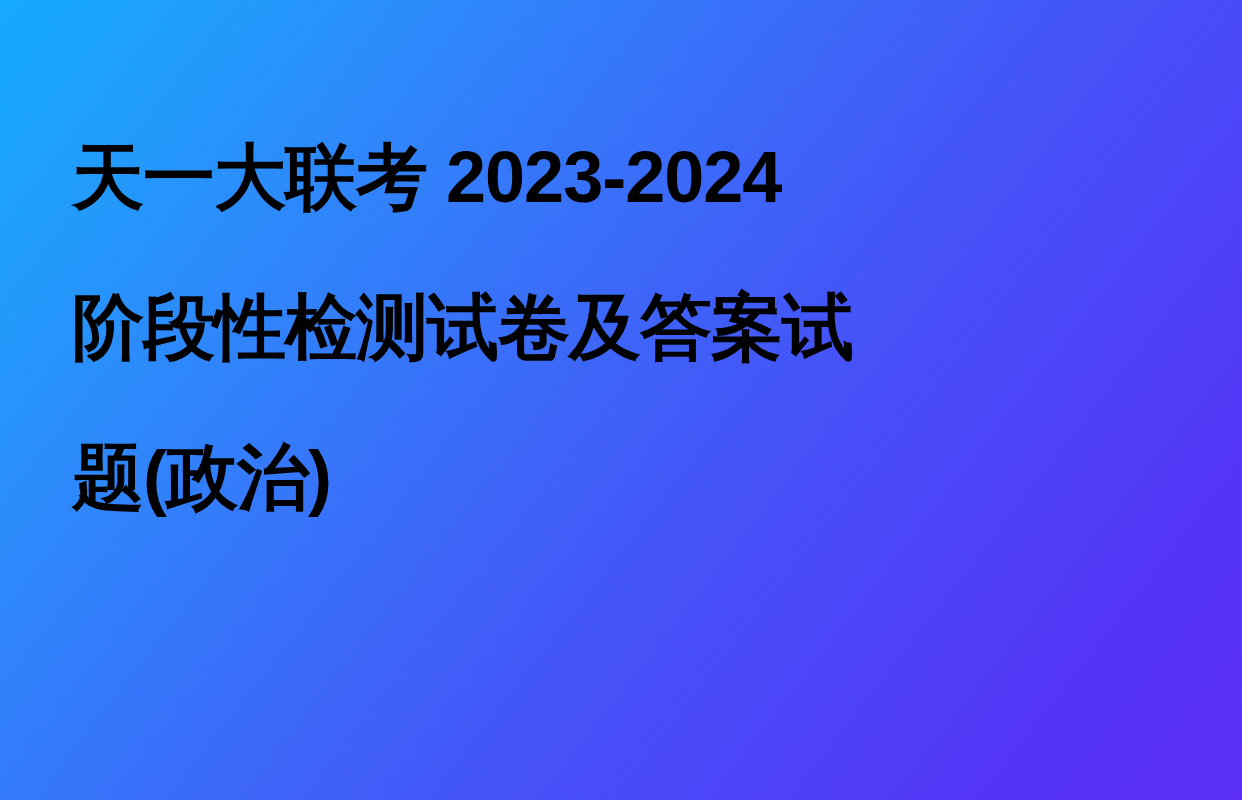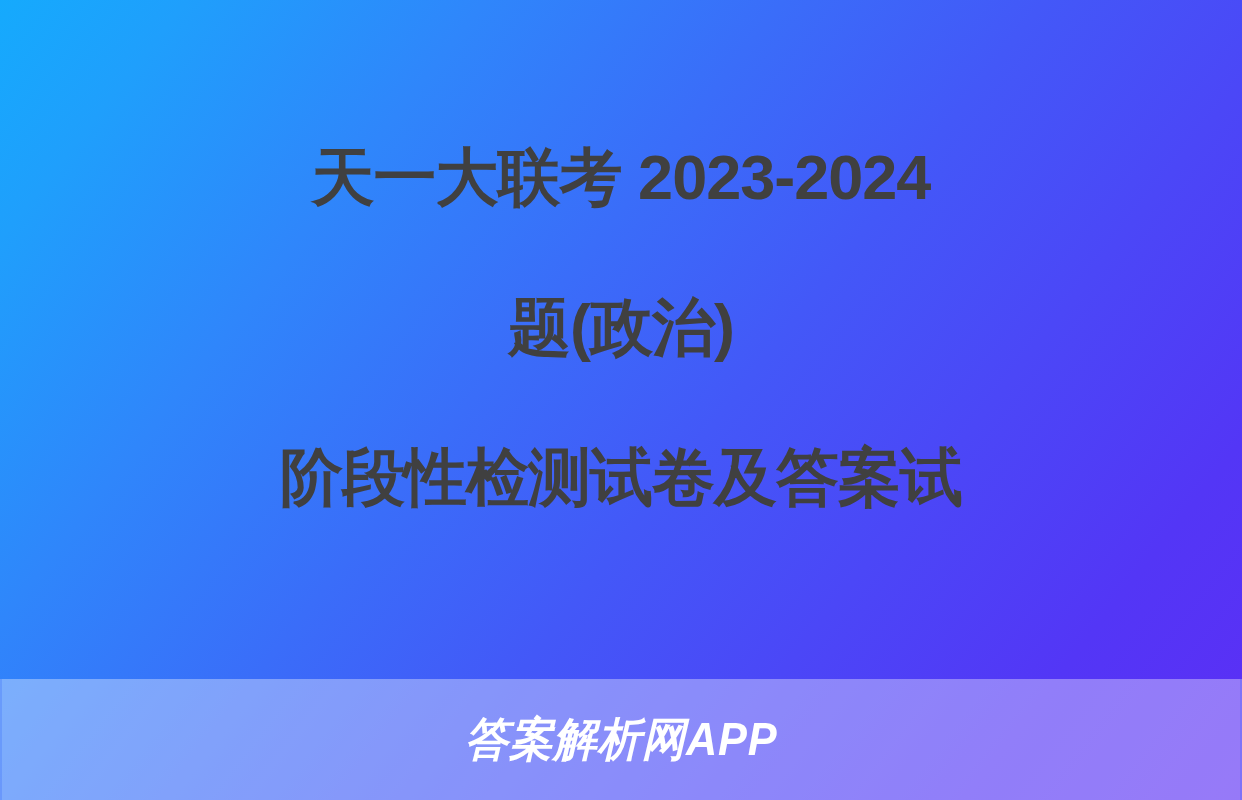--- a/index.html
+++ b/index.html
@@ -32,23 +32,23 @@
   }
 
   
   #title-block {
     position: absolute;
     left: 0;
     right: 0;
     top: 102px;
     padding: 0 72px;
     box-sizing: border-box;
-    text-align: center;
-    color: #404040;
-    font-size: 63px;
+    text-align: left;
+    color: #000000;
+    font-size: 72px;
     line-height: 150px;
     font-weight: 700;
     letter-spacing: -1px;
     white-space: nowrap;
   }
 
   #title-block .title-line {
     display: block;
     height: 150px;
   }
@@ -81,21 +81,18 @@
 </style>
 </head>
 <body>
 
 <div id="poster">
 
   <div id="gradient-bg"></div>
 
   <div id="title-block">
     <span class="title-line">天一大联考 2023-2024</span>
+    <span class="title-line">阶段性检测试卷及答案试</span>
     <span class="title-line">题(政治)</span>
-    <span class="title-line">阶段性检测试卷及答案试</span>
   </div>
 
-  <div id="watermark-strip">
-    <span id="watermark-text">答案解析网APP</span>
-  </div>
 
 </div>
 
 </body></html>

